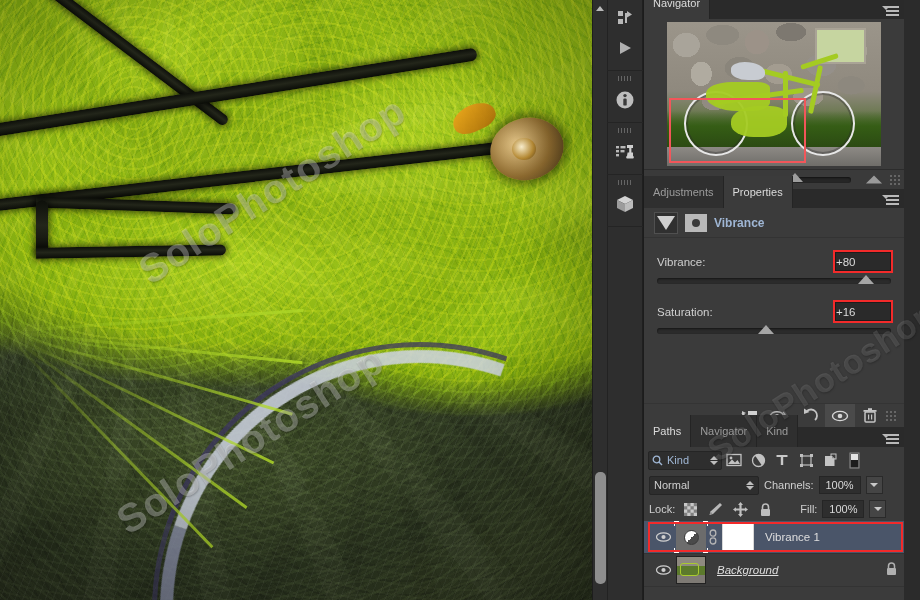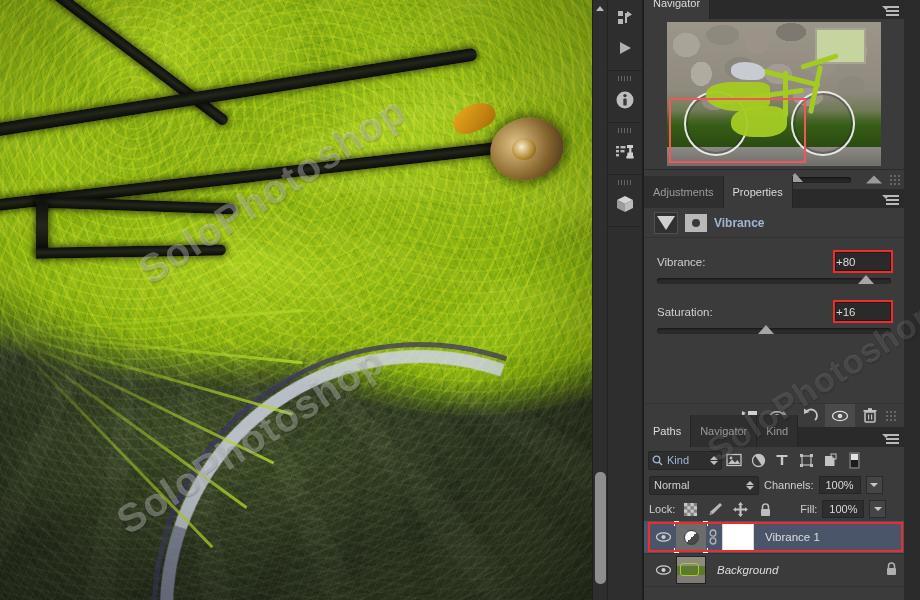--- a/index.html
+++ b/index.html
@@ -193,21 +193,21 @@
   .adjthumb{width:30px;height:28px;background:#6c6c6c;display:flex;align-items:center;justify-content:center;position:relative;}
   .adjthumb .circ{width:15px;height:15px;border-radius:50%;background:linear-gradient(135deg,#fff 0 50%,#4a4a4a 50% 100%);border:1px solid #3a3a3a;}
   .corner{position:absolute;width:5px;height:5px;border:1.5px solid #fff;}
   .c-tl{left:-2px;top:-2px;border-right:0;border-bottom:0;}
   .c-tr{right:-2px;top:-2px;border-left:0;border-bottom:0;}
   .c-bl{left:-2px;bottom:-2px;border-right:0;border-top:0;}
   .c-br{right:-2px;bottom:-2px;border-left:0;border-top:0;}
   .linkico{width:14px;display:flex;align-items:center;justify-content:center;}
   .maskthumb{width:32px;height:28px;background:#fff;border:1px solid #d8d8d8;margin-left:2px;}
   .lname{font-size:11.5px;color:#dedede;margin-left:11px;}
-  .lname.bg{font-style:italic;}
+  .lname.bg{font-style:italic;text-decoration:underline;}
   .lock-right{margin-left:auto;}
   .photothumb{width:30px;height:28px;border:1px solid #222;position:relative;overflow:hidden;
      background:linear-gradient(180deg,#8f8a80 0 34%,#5c7a2c 34% 68%,#7e7a74 68% 100%);}
   .photothumb .b{position:absolute;left:12%;top:22%;width:68%;height:50%;border:1px solid #a9cb2e;border-radius:3px;}
   .sel-outline{position:absolute;left:4px;right:1px;top:1px;bottom:1px;border:2px solid #f22a2a;pointer-events:none;}
 </style>
 </head>
 <body>
 
 <div id="app">

